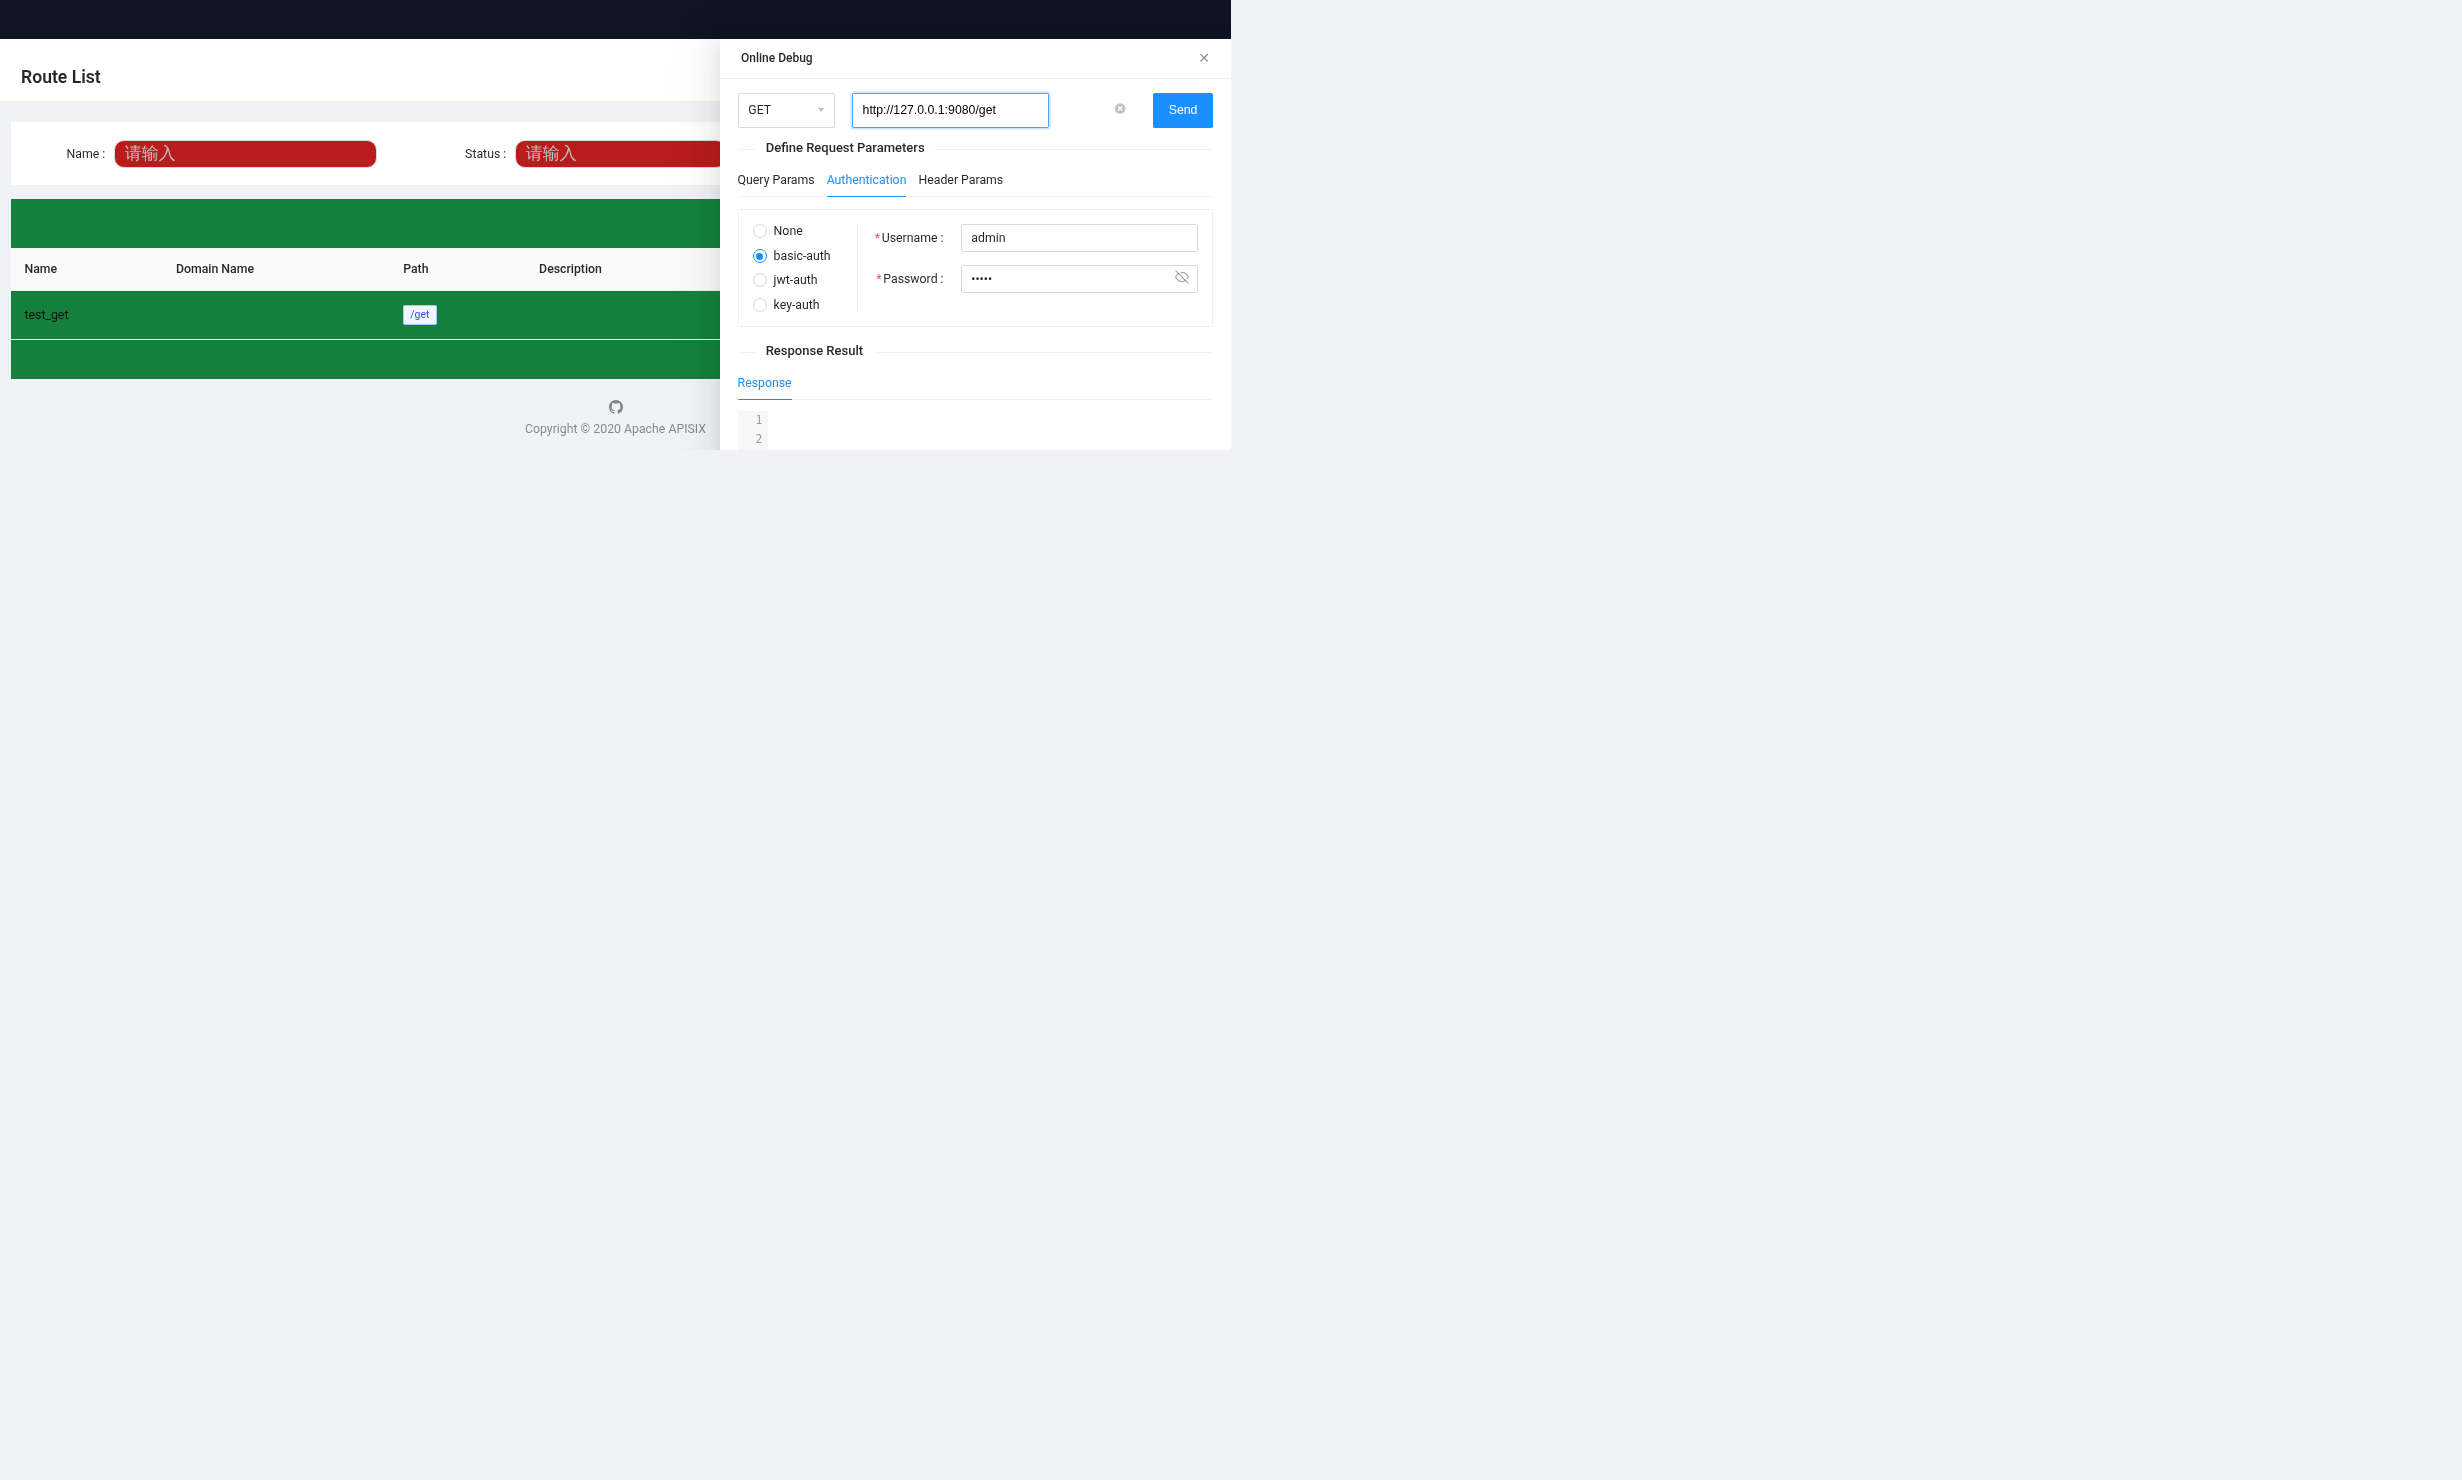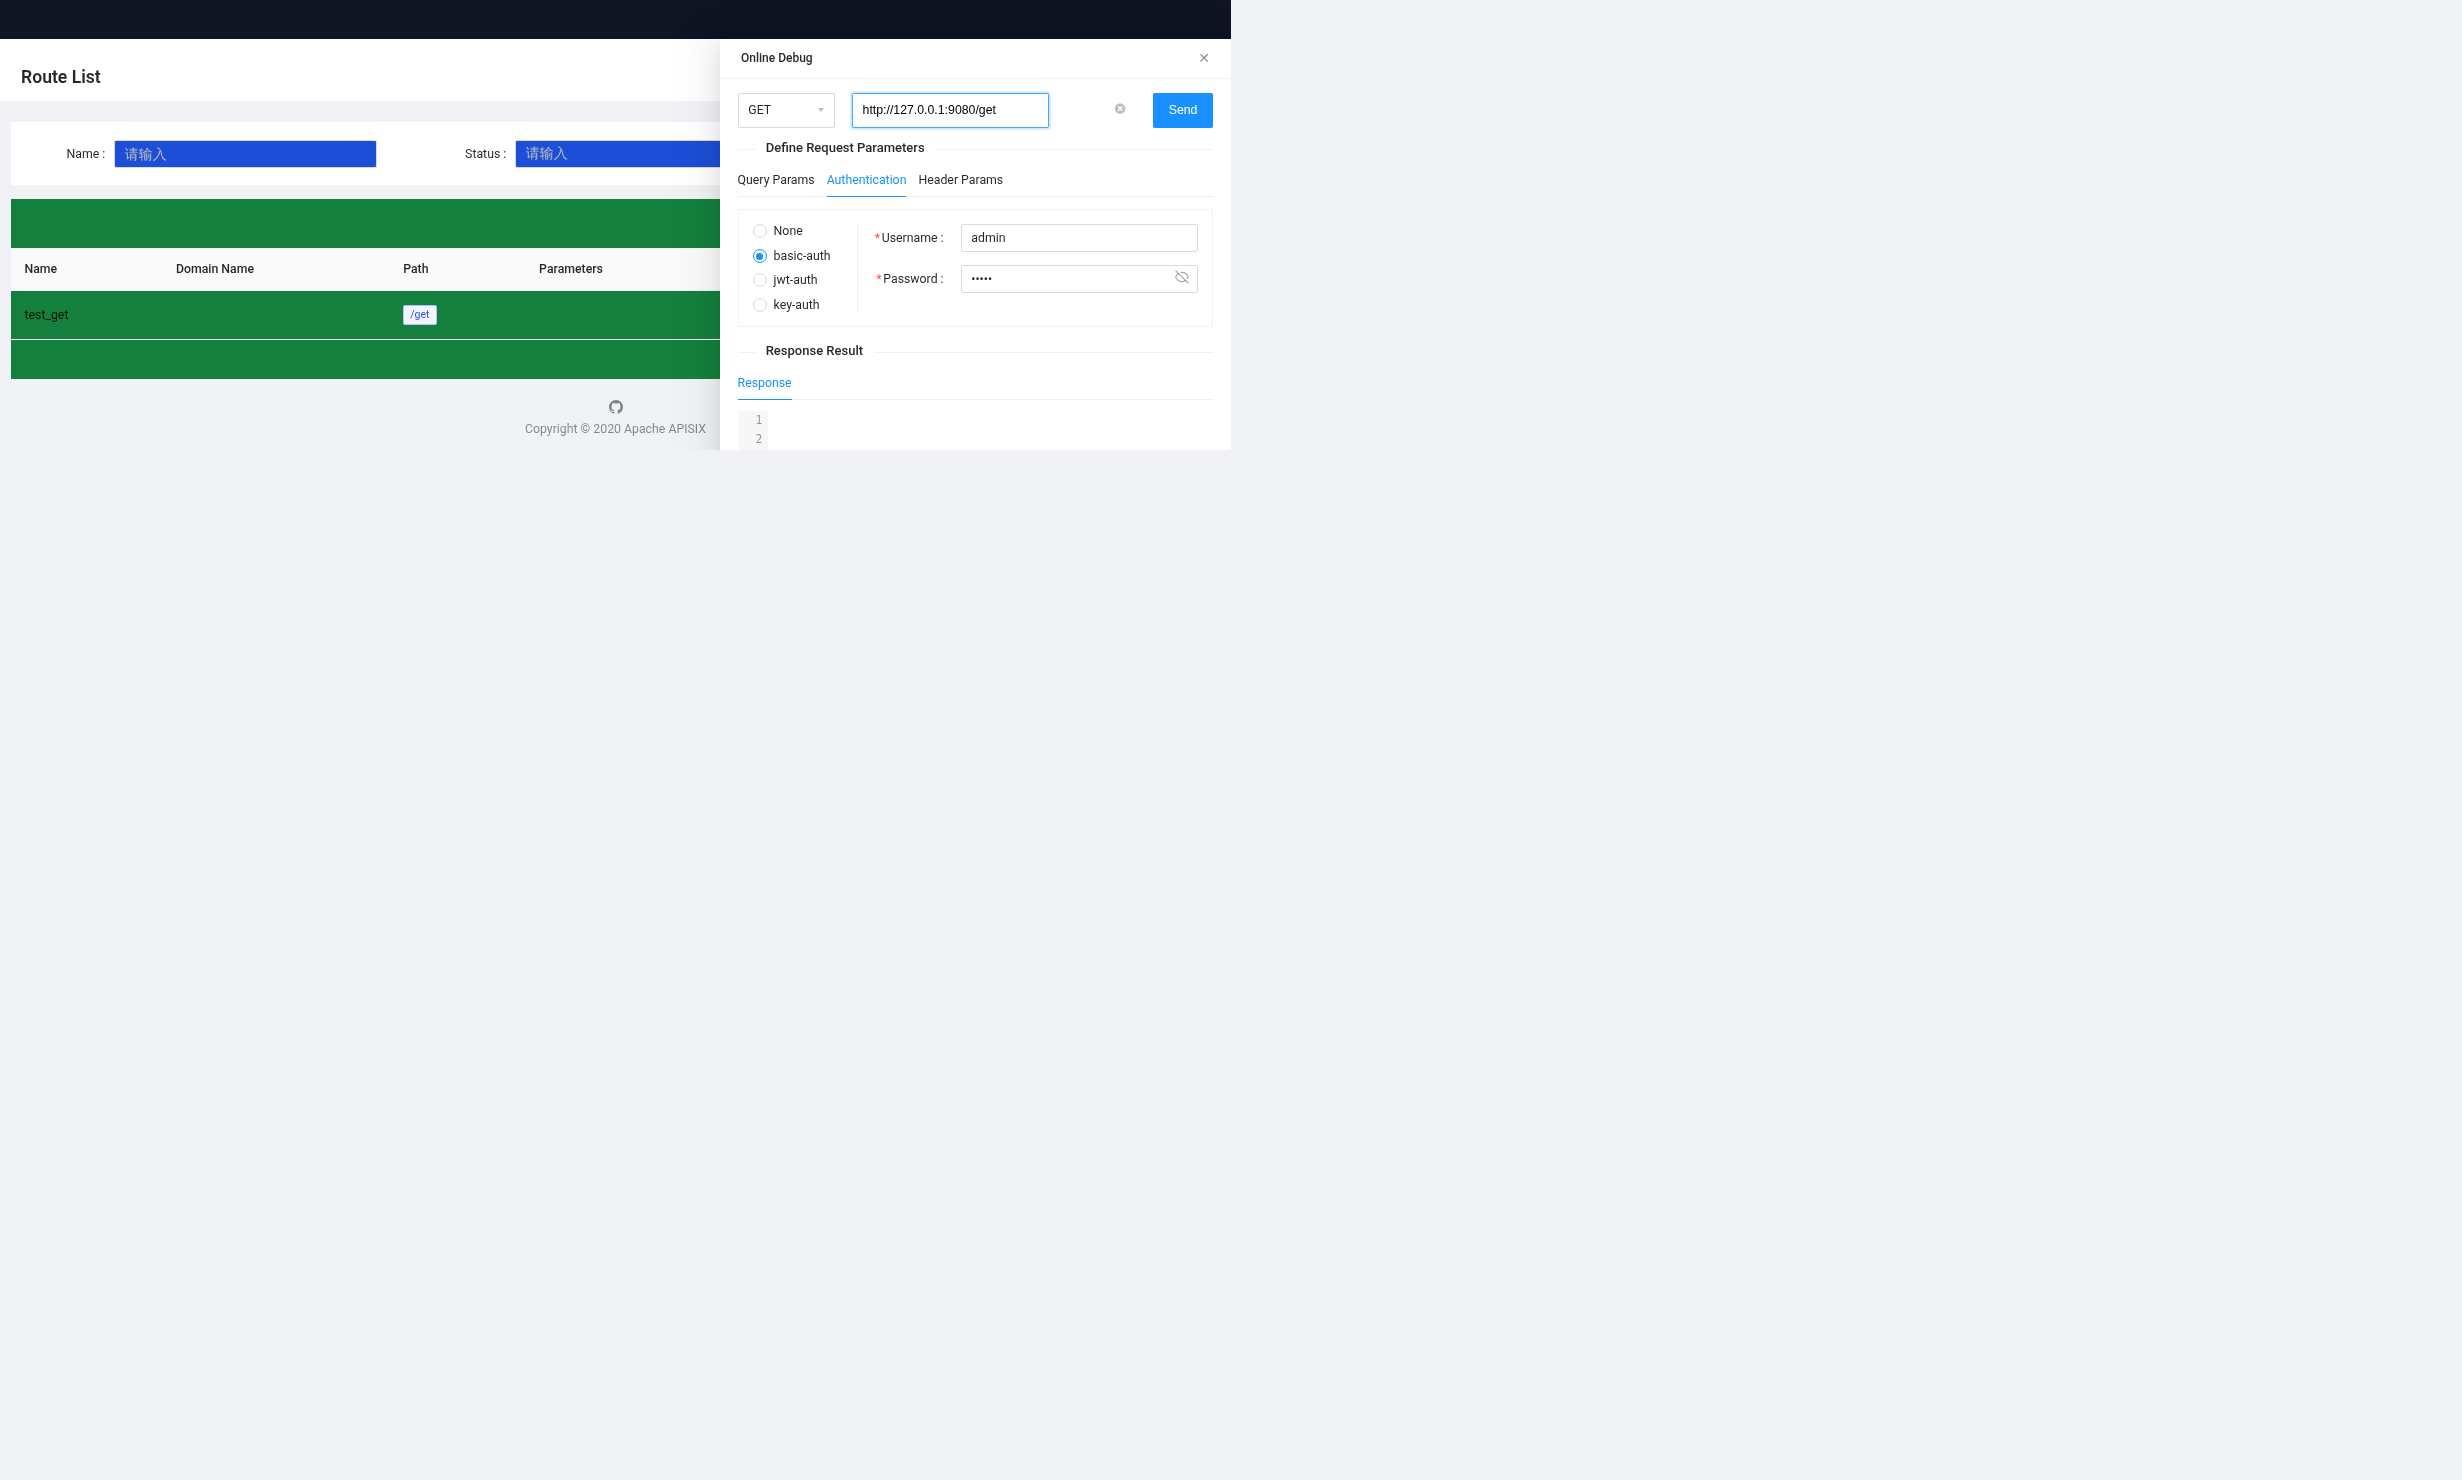--- a/index.html
+++ b/index.html
@@ -42,25 +42,25 @@
     align-items: center;
     gap: 8.8px;
   }
   .field label {
     color: rgba(0,0,0,0.85);
     font-size: 12.3px;
   }
   .field input, .field .select {
     height: 28px;
     border: 0.9px solid #d9d9d9;
-    border-radius: 2px;
+    border-radius: 10px;
     padding: 0 9.7px;
-    font-size: 14px;
+    font-size: 17px;
     outline: none;
-    background: #1d4ed8;
+    background: #b91c1c;
   }
   .field input { width: 263px; }
   .field .select {
     width: 211px;
     display: flex;
     align-items: center;
     color: #bfbfbf;
     position: relative;
   }
   .field input::placeholder { color: #bfbfbf; }
@@ -405,21 +405,21 @@
             <col style="width:79px">
           <col style="width:114px">
             <col style="width:114px">
             <col style="width:176px">
         </colgroup>
         <thead>
           <tr>
             <th>Name</th>
             <th>Domain Name</th>
             <th>Path</th>
-            <th>Parameters</th>
+            <th>Description</th>
             <th>Status</th>
             <th>UpdateAt</th>
           </tr>
         </thead>
         <tbody>
           <tr>
             <td>test_get</td>
             <td></td>
             <td><span class="tag-path">/get</span></td>
             <td></td>

